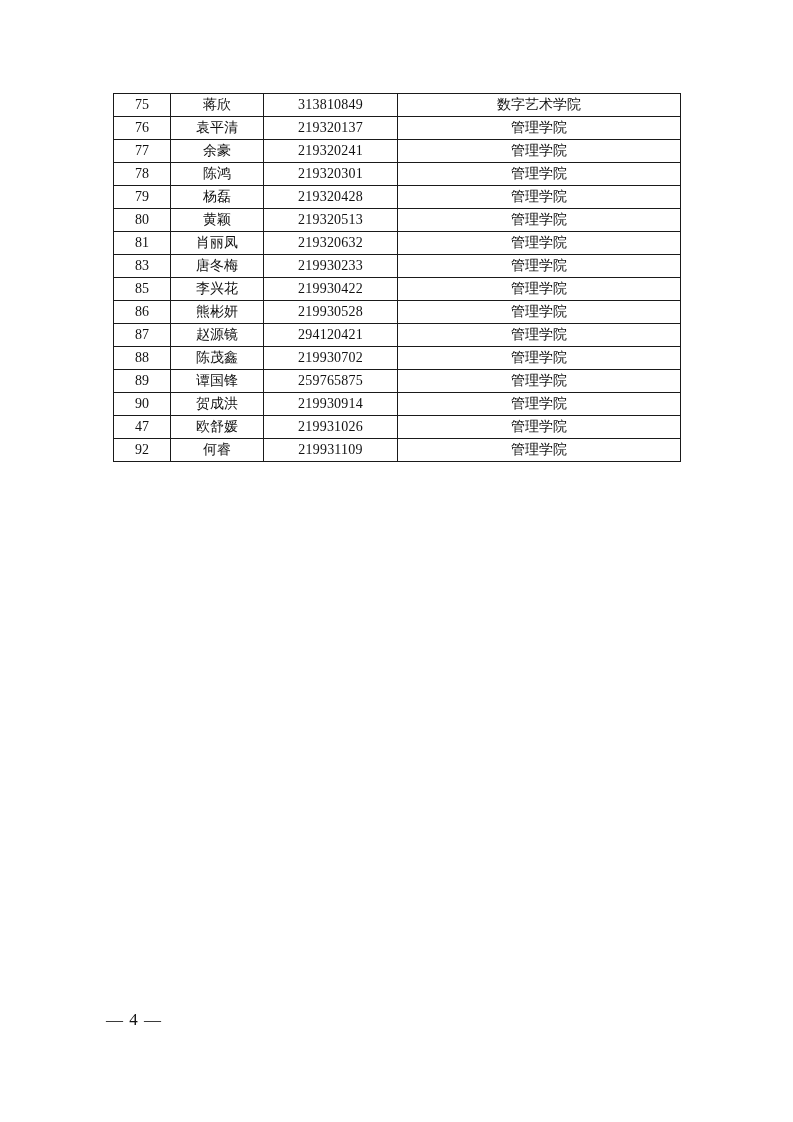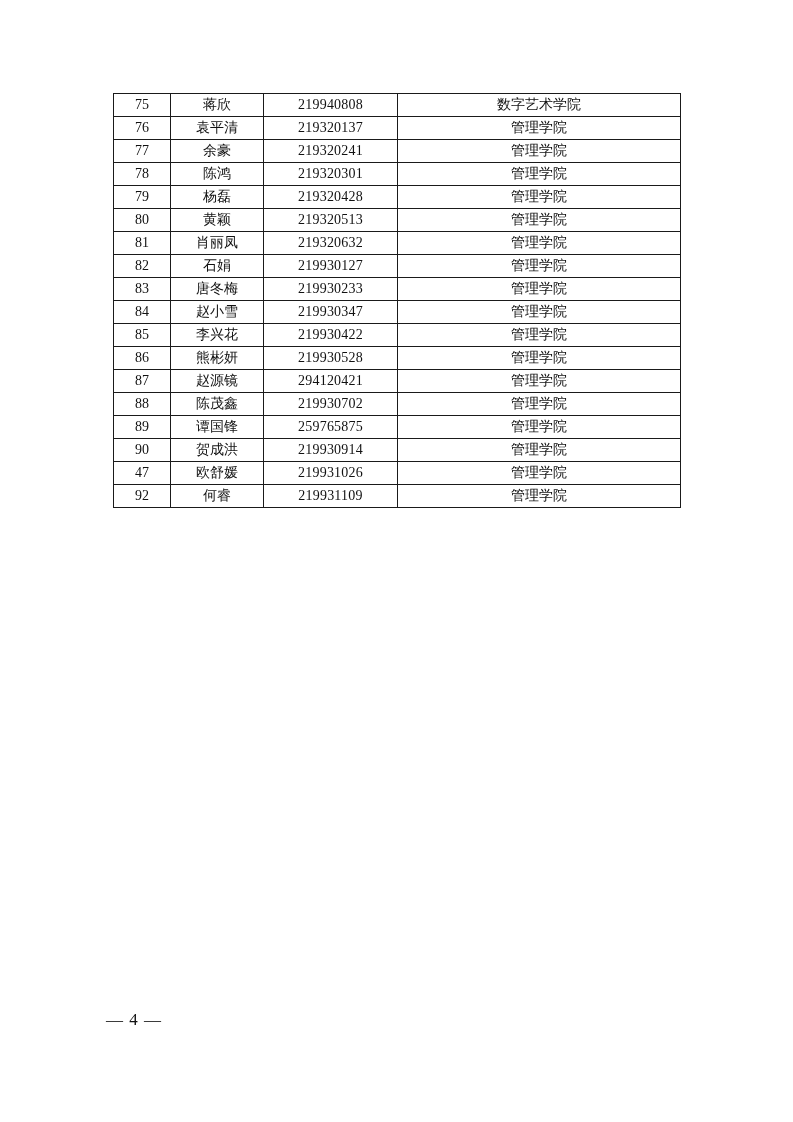--- a/index.html
+++ b/index.html
@@ -64,21 +64,21 @@
     <colgroup>
       <col class="col-number">
       <col class="col-name">
       <col class="col-id">
       <col class="col-college">
     </colgroup>
     <tbody>
         <tr>
       <td>75</td>
       <td>蒋欣</td>
-      <td class="cell-id">219940808</td>
+      <td class="cell-id">313810849</td>
       <td>数字艺术学院</td>
     </tr>
         <tr>
       <td>76</td>
       <td>袁平清</td>
       <td class="cell-id">219320137</td>
       <td>管理学院</td>
     </tr>
         <tr>
       <td>77</td>
@@ -104,35 +104,23 @@
       <td class="cell-id">219320513</td>
       <td>管理学院</td>
     </tr>
         <tr>
       <td>81</td>
       <td>肖丽凤</td>
       <td class="cell-id">219320632</td>
       <td>管理学院</td>
     </tr>
         <tr>
-      <td>82</td>
-      <td>石娟</td>
-      <td class="cell-id">219930127</td>
-      <td>管理学院</td>
-    </tr>
-        <tr>
       <td>83</td>
       <td>唐冬梅</td>
       <td class="cell-id">219930233</td>
-      <td>管理学院</td>
-    </tr>
-        <tr>
-      <td>84</td>
-      <td>赵小雪</td>
-      <td class="cell-id">219930347</td>
       <td>管理学院</td>
     </tr>
         <tr>
       <td>85</td>
       <td>李兴花</td>
       <td class="cell-id">219930422</td>
       <td>管理学院</td>
     </tr>
         <tr>
       <td>86</td>

